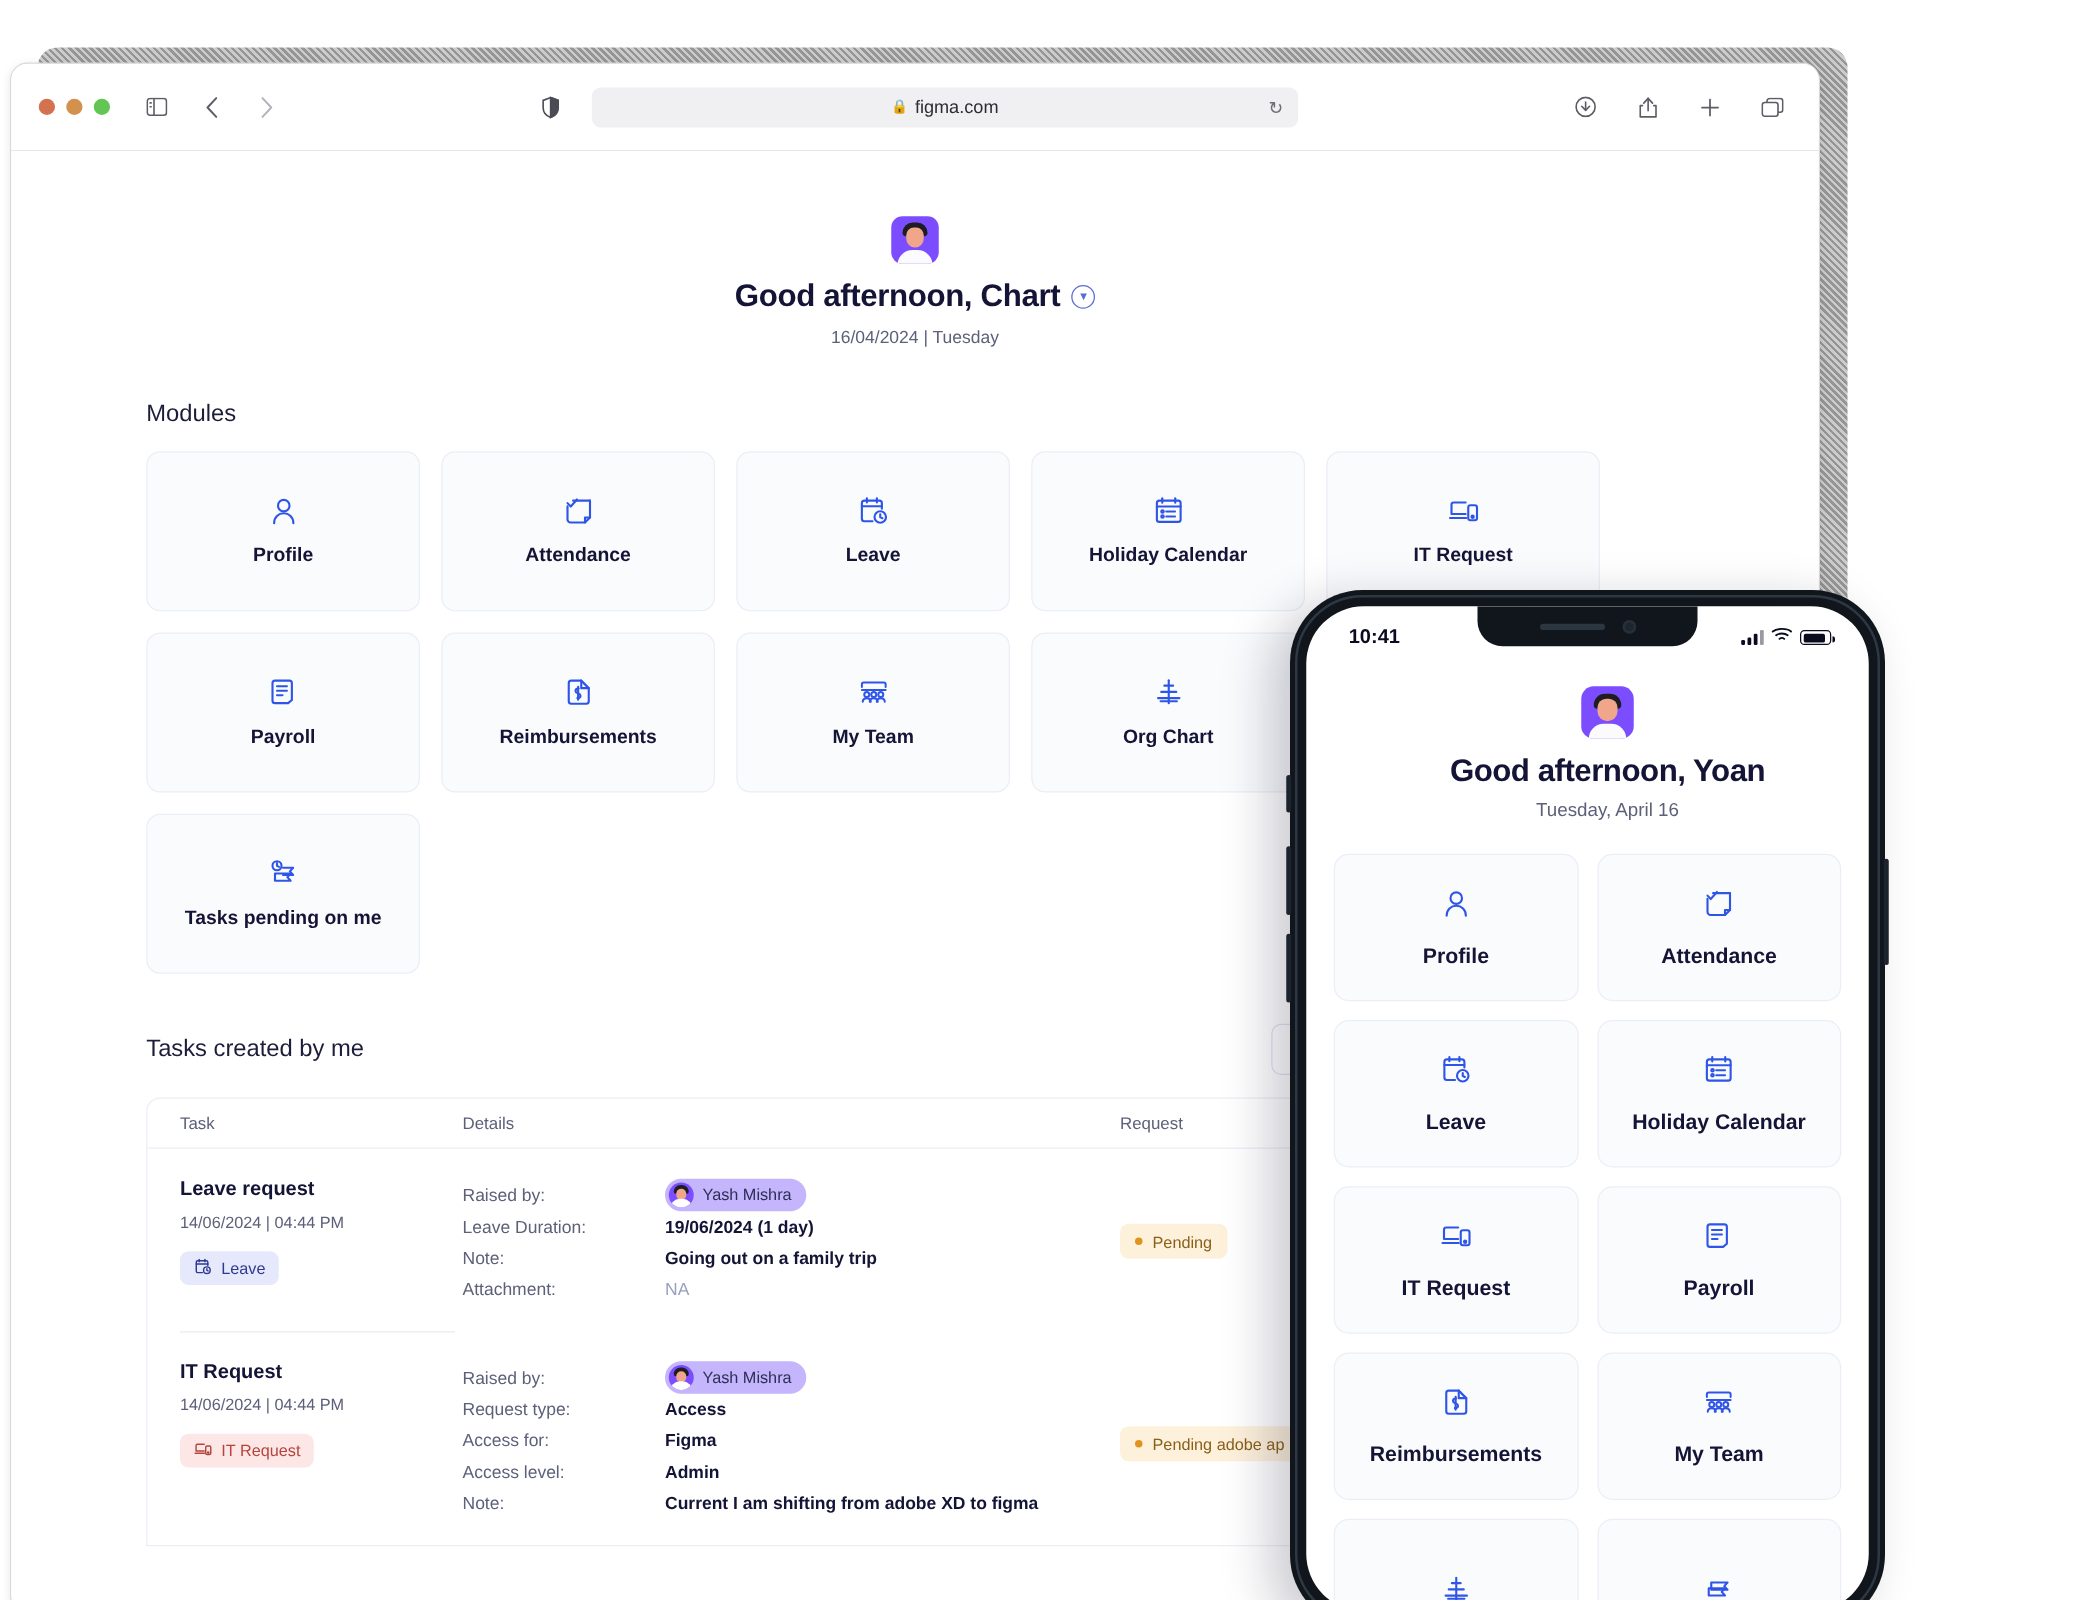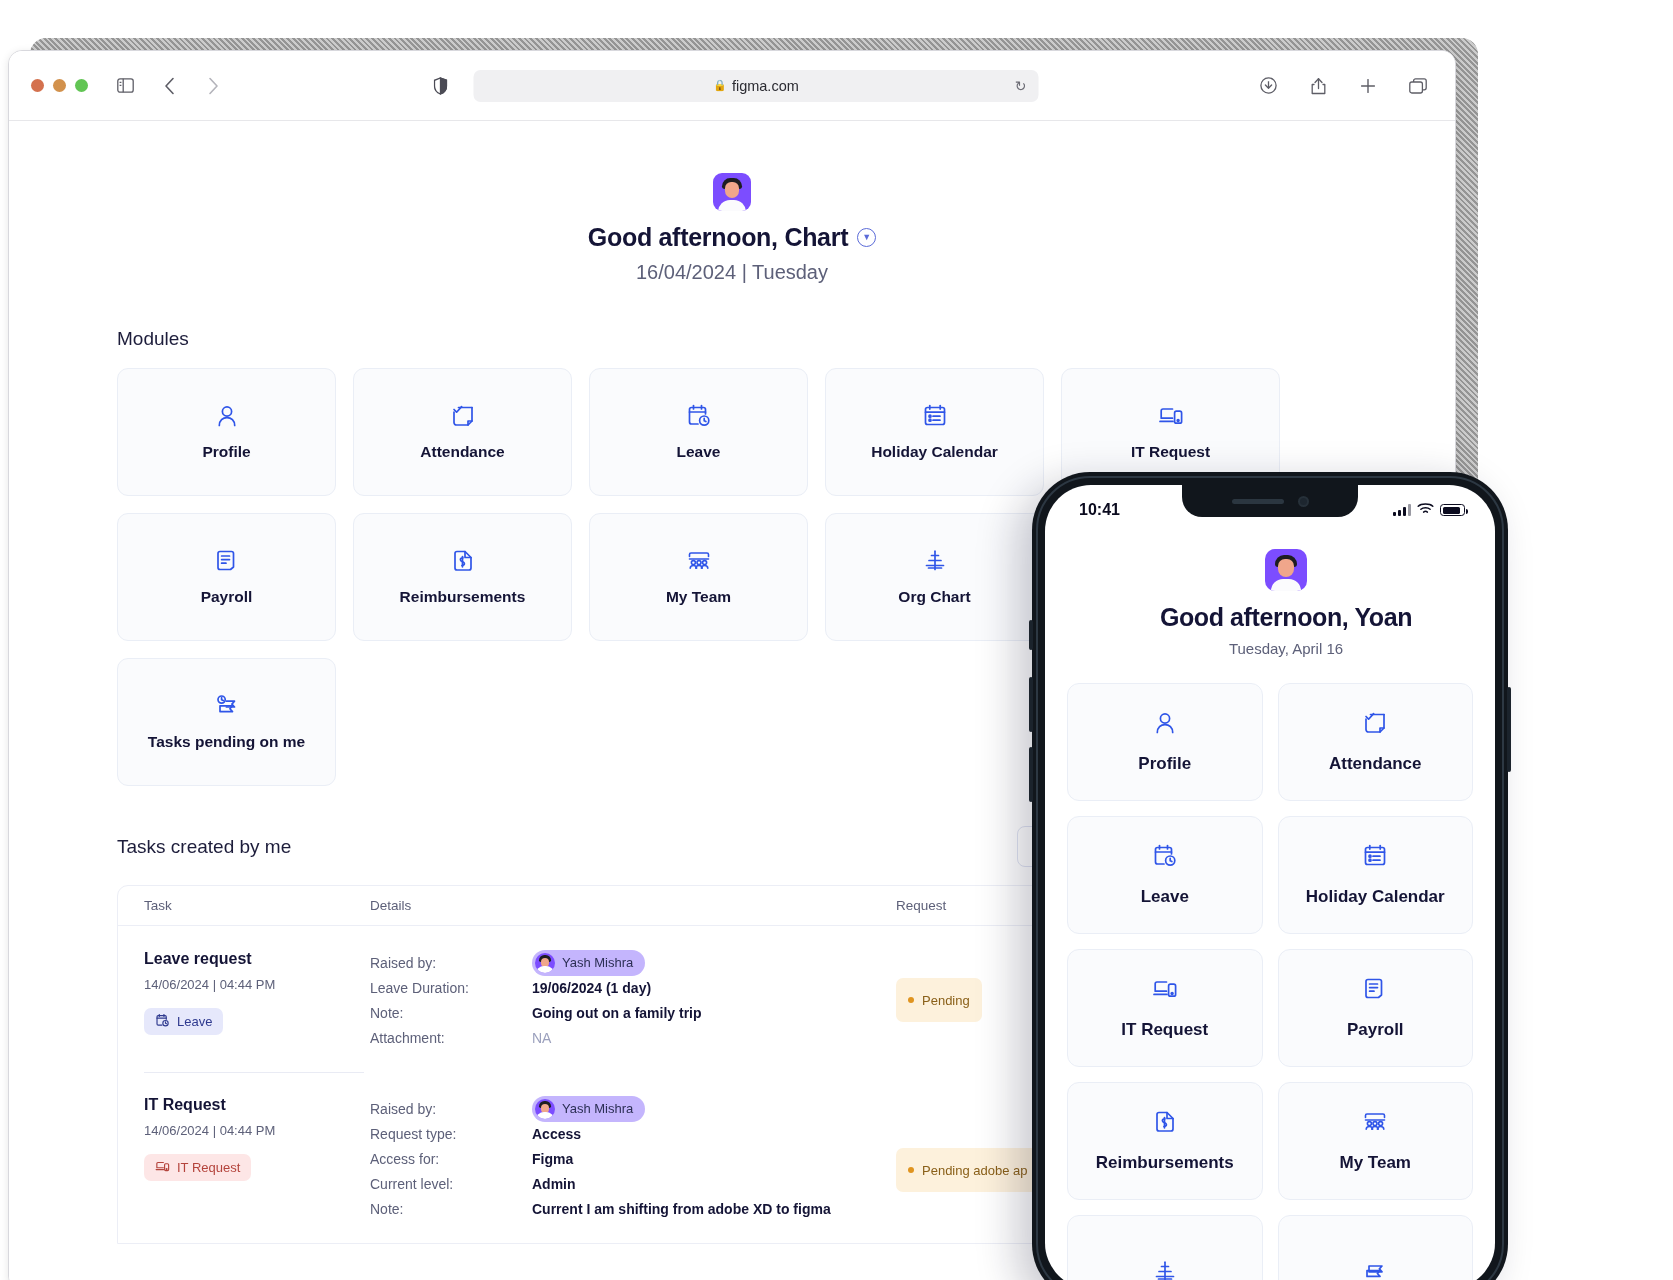--- a/index.html
+++ b/index.html
@@ -84,21 +84,21 @@
     letter-spacing: -.3px;
     display: inline-flex; align-items: center; gap: 9px;
   }
   .chev-btn {
     width: 19px; height: 19px; border-radius: 50%;
     border: 1.4px solid #5b6bd8; color: #5b6bd8;
     display: inline-flex; align-items: center; justify-content: center;
     font-size: 9px; line-height: 1;
   }
   .greet .date {
-    margin-top: 9px; font-size: 20px; color: #5d6079; font-weight: 400;
+    margin-top: 9px; font-size: 14px; color: #5d6079; font-weight: 400;
   }
 
   .modules-head {
     margin: 44px 0 0 108px;
     font-size: 19px; color: #1d1d3b; font-weight: 400;
   }
 
   .grid {
     margin: 18px 0 0 108px;
     display: grid; grid-template-columns: repeat(5, 219px);
@@ -172,21 +172,21 @@
     width: 20px; height: 20px; border-radius: 50%;
     background: #7c4dff; position: relative; overflow: hidden; flex: 0 0 20px;
   }
   .chip-av .h { position:absolute; left:4px; top:2px; width:12px; height:7px; background:#1d1d22; border-radius:6px 6px 2px 2px; }
   .chip-av .f { position:absolute; left:6px; top:5px; width:8px; height:9px; background:#f0a68b; border-radius:4px; }
   .chip-av .b { position:absolute; left:1px; bottom:-1px; width:18px; height:8px; background:#fff; border-radius:8px 8px 0 0; }
 
   .td-status { width: 230px; display: flex; align-items: center; }
   .badge {
     display: inline-flex; align-items: center; gap: 8px;
-    height: 44px; padding: 0 12px; border-radius: 7px;
+    height: 28px; padding: 0 12px; border-radius: 7px;
     font-size: 13px; font-weight: 500;
     background: #fdf1dc; color: #8a6019; white-space: nowrap;
   }
   .badge .bdot { width: 6px; height: 6px; border-radius: 50%; background: #e0941f; flex: 0 0 6px; }
 
   
   .phone {
     position: absolute; left: 1032px; top: 472px;
     width: 476px; height: 830px;
     background: #11161c; border-radius: 58px;
@@ -591,21 +591,21 @@
             </div>
             <div class="drow">
               <span class="dkey">Request type:</span>
               <span class="dval">Access</span>
             </div>
             <div class="drow">
               <span class="dkey">Access for:</span>
               <span class="dval">Figma</span>
             </div>
             <div class="drow">
-              <span class="dkey">Current level:</span>
+              <span class="dkey">Access level:</span>
               <span class="dval">Admin</span>
             </div>
             <div class="drow">
               <span class="dkey">Note:</span>
               <span class="dval">Current I am shifting from adobe XD to figma</span>
             </div>
           </div>
 
           <div class="td-status" style="align-items:flex-start;padding-top:52px">
             <span class="badge">

